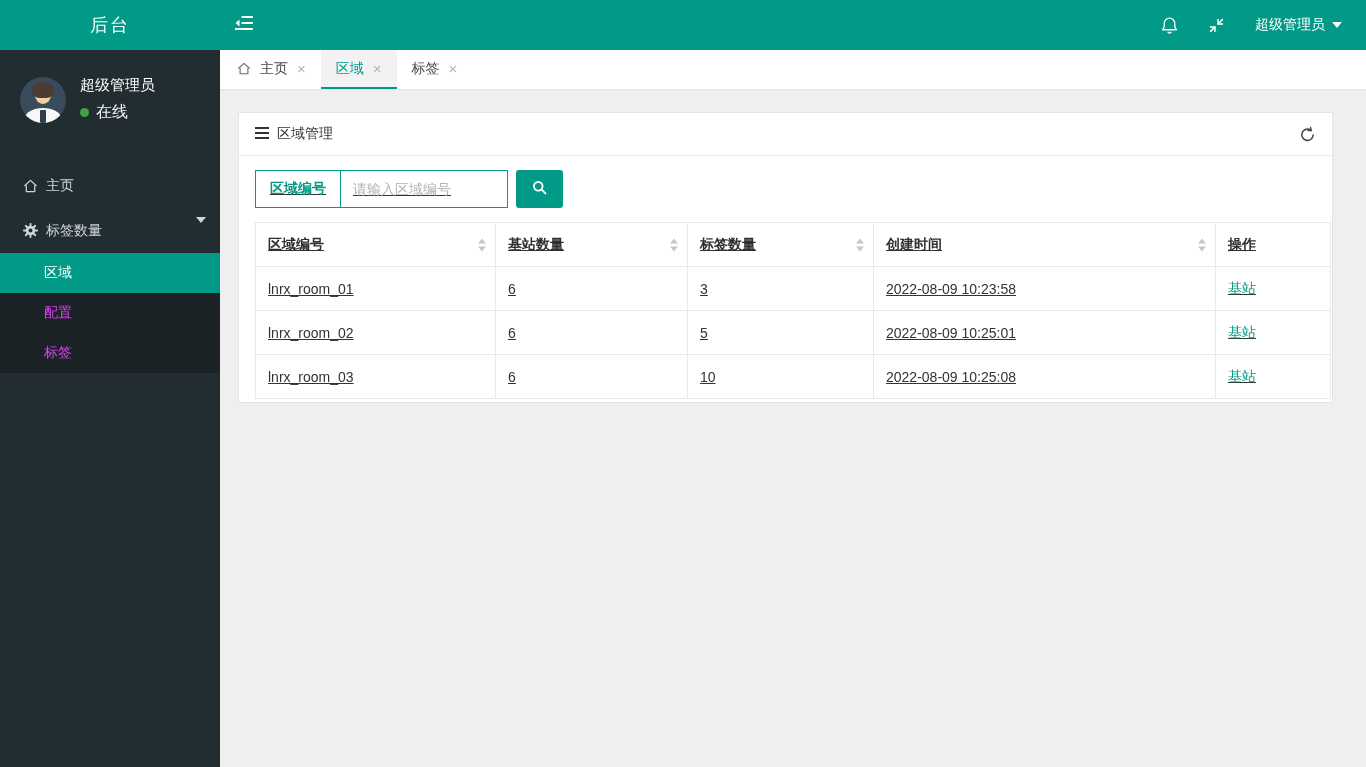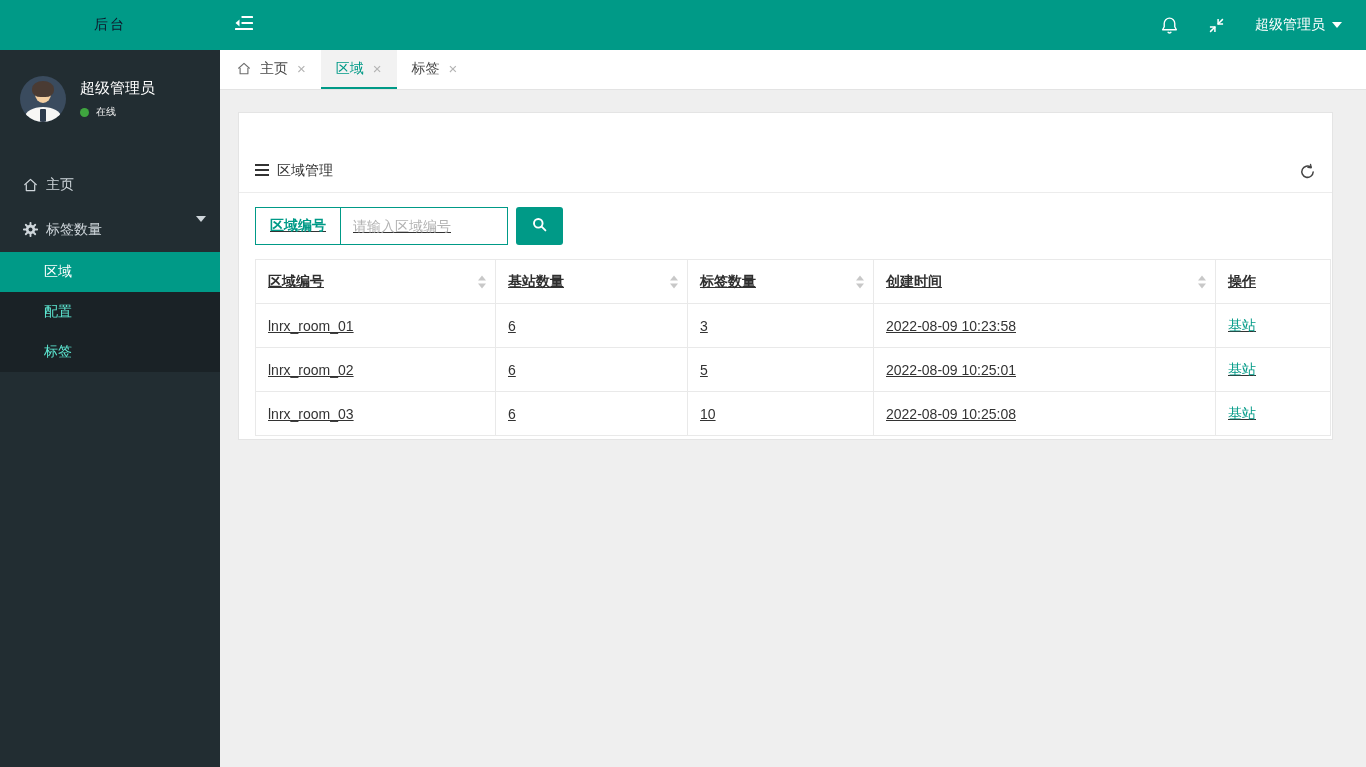--- a/index.html
+++ b/index.html
@@ -11,21 +11,21 @@
     overflow: hidden;
     color: #333;
   }
 
   
   .topbar {
     position: absolute; top: 0; left: 0; right: 0; height: 50px;
     background: #009a87; display: flex; align-items: center; z-index: 20;
   }
   .logo {
-    width: 220px; text-align: center; color: #0f172a; font-size: 14px;
+    width: 220px; text-align: center; color: #ffffff; font-size: 18px;
     letter-spacing: 2px; flex-shrink: 0;
   }
   .fold-btn { margin-left: 15px; display: flex; align-items: center; cursor: pointer; }
   .topbar-right {
     margin-left: auto; display: flex; align-items: center;
     gap: 30px; padding-right: 24px;
   }
   .tb-icon { display: flex; align-items: center; cursor: pointer; }
   .user-dd { display: flex; align-items: center; gap: 7px; color: #fff; font-size: 14px; cursor: pointer; }
   .caret-down-w {
@@ -42,36 +42,36 @@
   .avatar {
     width: 46px; height: 46px; border-radius: 50%; background: #3a4b5e;
     position: relative; overflow: hidden; flex-shrink: 0;
   }
   .av-hair { position: absolute; width: 22px; height: 16px; background: #4a3b33; border-radius: 50% 50% 40% 40%; left: 12px; top: 5px; }
   .av-head { position: absolute; width: 16px; height: 18px; background: #f3cfa2; border-radius: 50%; left: 15px; top: 9px; }
   .av-body { position: absolute; width: 36px; height: 20px; background: #f7f7f5; border-radius: 55% 55% 0 0; left: 5px; bottom: -5px; }
   .av-tie { position: absolute; width: 6px; height: 13px; background: #2e3c4d; left: 20px; bottom: 0; border-radius: 1px; }
   .user-meta { display: flex; flex-direction: column; gap: 7px; }
   .user-name { color: #fff; font-size: 15px; }
-  .user-status { display: flex; align-items: center; gap: 7px; color: #f2f2f2; font-size: 10px; }
+  .user-status { display: flex; align-items: center; gap: 7px; color: #f2f2f2; font-size: 16px; }
   .dot { width: 9px; height: 9px; border-radius: 50%; background: #3fa53f; }
 
   .menu { margin-top: 14px; list-style: none; }
   .menu-item {
     height: 45px; display: flex; align-items: center;
     padding: 0 14px 0 22px; color: #cfd6db; font-size: 14px; cursor: pointer;
   }
   .mi-icon { width: 16px; display: flex; justify-content: center; margin-right: 8px; color: #cfd6db; }
   .caret-right { margin-left: auto; }
   .tri-down { width: 0; height: 0; border-left: 5px solid transparent; border-right: 5px solid transparent; border-top: 6px solid #cfd6db; }
   .tri-up   { width: 0; height: 0; border-left: 5px solid transparent; border-right: 5px solid transparent; border-bottom: 6px solid #cfd6db; }
   .submenu { background: #1a2226; list-style: none; }
   .submenu-item {
     height: 40px; display: flex; align-items: center;
-    padding-left: 44px; color: #5eead4; font-size: 14px; cursor: pointer;
+    padding-left: 44px; color: #d946ef; font-size: 14px; cursor: pointer;
   }
   .submenu-item.active { background: #009a87; color: #fff; }
 
   
   .tabbar {
     position: absolute; top: 50px; left: 220px; right: 0; height: 40px;
     background: #fff; border-bottom: 1px solid #e3e3e3;
     display: flex; align-items: stretch; padding-left: 2px;
   }
   .tab {
@@ -83,21 +83,21 @@
   .tab-home { color: #6d6d6d; display: flex; align-items: center; }
 
   
   .content {
     position: absolute; top: 90px; left: 220px; right: 0; bottom: 0;
     background: #efefef; padding: 22px 33px 0 18px; overflow: hidden;
   }
   .panel { background: #fff; border: 1px solid #e4e4e4; }
   .panel-header {
     height: 43px; display: flex; align-items: center;
-    padding: 0 16px; border-bottom: 1px solid #ececec; margin-top: 37px;
+    padding: 0 16px; border-bottom: 1px solid #ececec;
   }
   .panel-title { font-size: 14px; color: #333; margin-left: 8px; }
   .refresh-btn { margin-left: auto; display: flex; align-items: center; cursor: pointer; }
   .panel-body { padding: 14px 16px 3px 16px; text-decoration: underline; }
 
   .search-row { display: flex; align-items: center; margin-bottom: 14px; }
   .input-group { display: flex; border: 1px solid #009a87; height: 38px; background: #fff; }
   .ig-label {
     display: flex; align-items: center; padding: 0 14px;
     color: #009a87; font-weight: bold; font-size: 14px;

